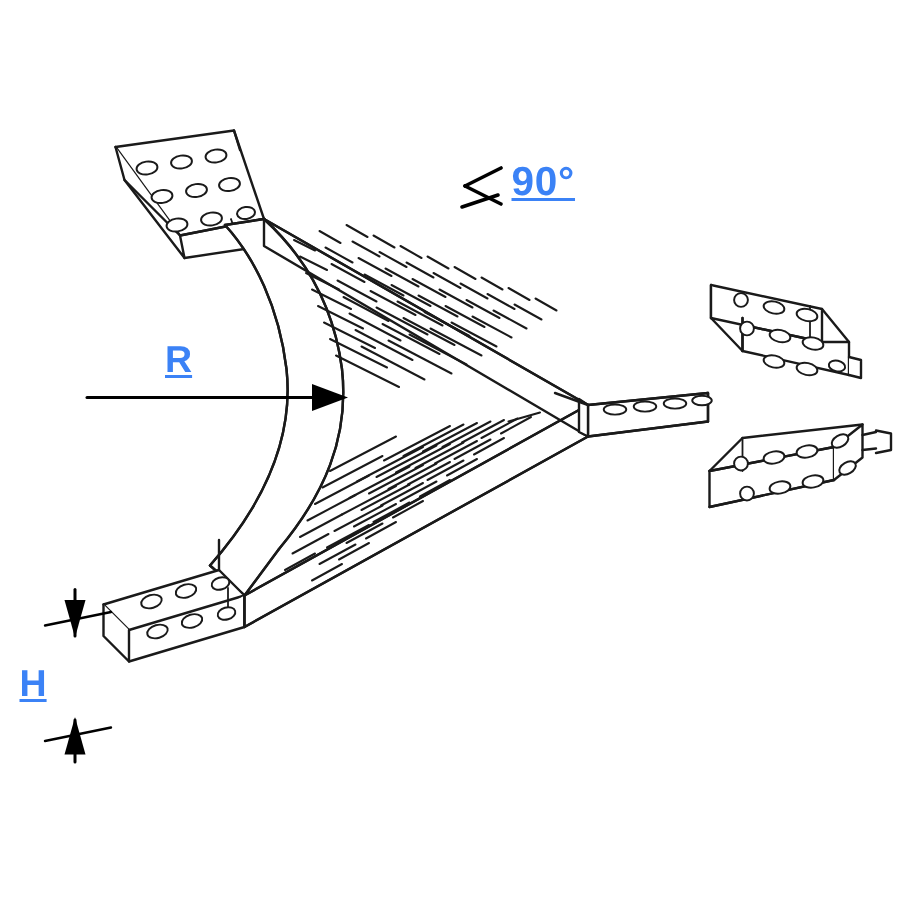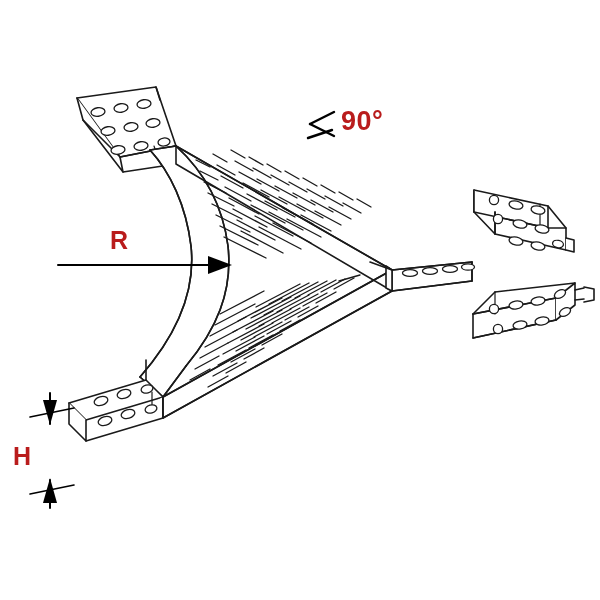--- a/index.html
+++ b/index.html
@@ -19,24 +19,25 @@
   }
   #drawing {
     position: absolute;
     left: 0;
     top: 0;
     width: 600px;
     height: 600px;
   }
   .lbl {
     position: absolute;
-    color: #b91c1c;
+    color: #3b82f6;
     font-weight: bold;
     white-space: nowrap;
     line-height: 1;
+    text-decoration: underline;
   }
   .lbl-angle {
     font-size: 27px;
     left: 341px;
     top: 108px;
     letter-spacing: 0.5px;
   }
   .lbl-r {
     font-size: 25px;
     left: 110px;

